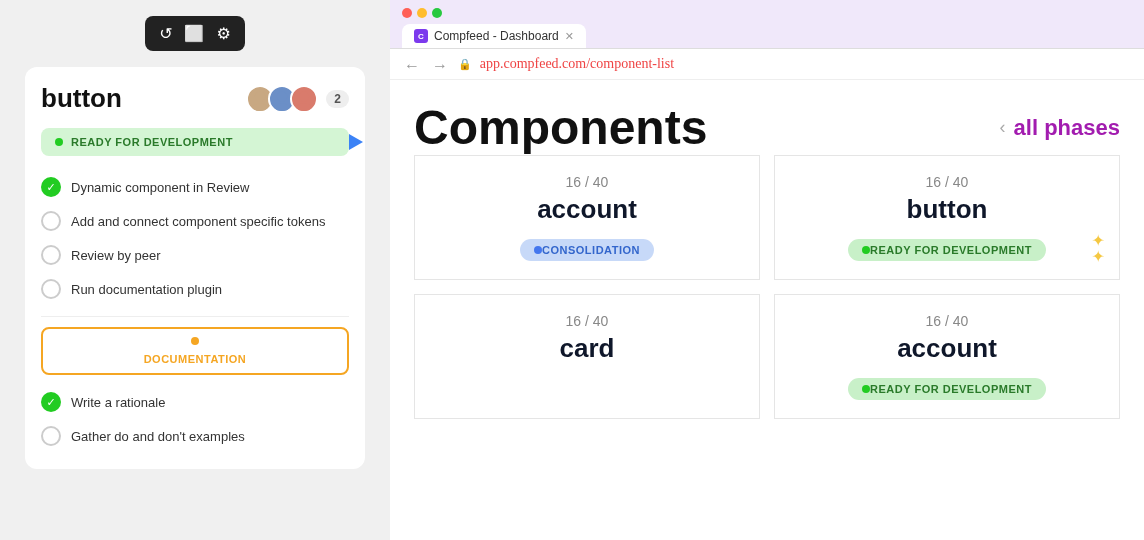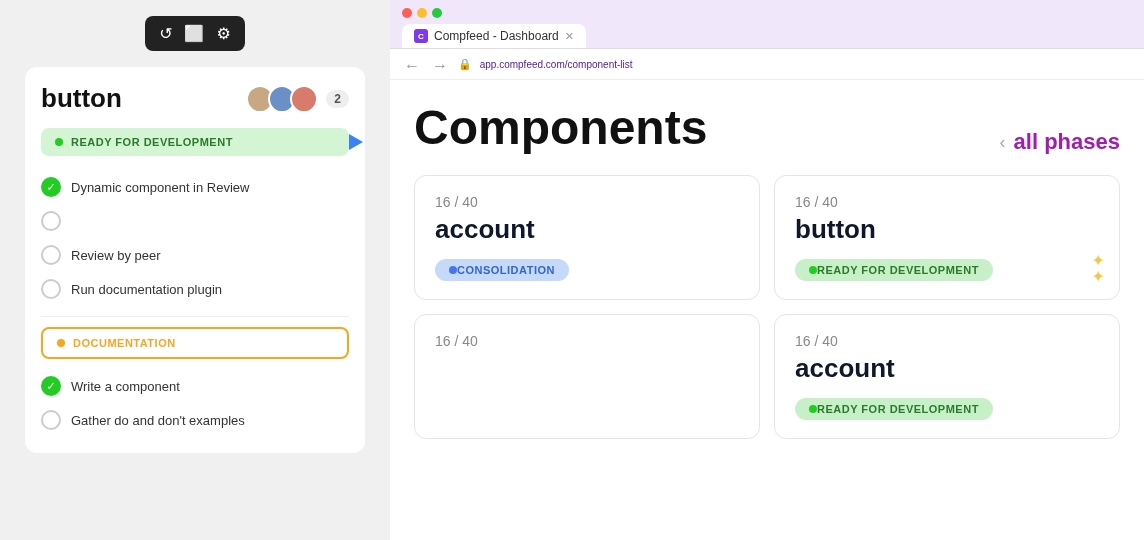--- a/index.html
+++ b/index.html
@@ -174,20 +174,21 @@
 
     .doc-status-bar {
       background: #fff;
       border: 2px solid #f5a623;
       border-radius: 8px;
       padding: 8px 14px;
       display: flex;
       align-items: center;
       gap: 8px;
       margin: 10px 0;
+      flex-direction: column;
     }
 
     .dot-orange {
       width: 8px;
       height: 8px;
       border-radius: 50%;
       background: #f5a623;
       flex-shrink: 0;
     }
 
@@ -288,34 +289,34 @@
       border: none;
       padding: 0 2px;
     }
 
     .lock-icon {
       color: #555;
       font-size: 11px;
     }
 
     .url-text {
-      font-size: 10px;
-      color: #4c1d95;
+      font-size: 14px;
+      color: #ef4444;
+      font-family: Liberation Serif, serif;
     }
 
     .browser-body {
       padding: 20px 24px 0 24px;
       background: #fff;
     }
 
     .page-header {
       display: flex;
-      align-items: flex-end;
+      align-items: center;
       justify-content: space-between;
-      margin-bottom: 20px;
     }
 
     .page-title-text {
       font-size: 48px;
       font-weight: 800;
       color: #111;
     }
 
     .phase-filter {
       display: flex;
@@ -337,23 +338,24 @@
 
     .components-grid {
       display: grid;
       grid-template-columns: 1fr 1fr;
       gap: 14px;
     }
 
     .component-card {
       background: #fff;
       border: 1px solid #e5e5e5;
-      border-radius: 12px;
+      border-radius: 0;
       padding: 18px 20px;
       position: relative;
+      text-align: center;
     }
 
     .component-count {
       font-size: 14px;
       color: #888;
       font-weight: 500;
       margin-bottom: 4px;
     }
 
     .component-name {
@@ -446,41 +448,42 @@
 
     </div>
 
     <div>
       <div class="checklist-item">
         <div class="check-circle-done">✓</div>
         <span>Dynamic component in Review</span>
       </div>
       <div class="checklist-item">
         <div class="check-circle-empty"></div>
+        <span>Add and connect component specific tokens</span>
       </div>
       <div class="checklist-item">
         <div class="check-circle-empty"></div>
         <span>Review by peer</span>
       </div>
       <div class="checklist-item">
         <div class="check-circle-empty"></div>
         <span>Run documentation plugin</span>
       </div>
     </div>
 
     <hr class="section-divider">
 
     <div class="doc-status-bar">
       <div class="dot-orange"></div>
       <span class="doc-label">DOCUMENTATION</span>
     </div>
 
     <div class="checklist-item">
       <div class="check-circle-done">✓</div>
-      <span>Write a component</span>
+      <span>Write a rationale</span>
     </div>
     <div class="checklist-item">
       <div class="check-circle-empty"></div>
       <span>Gather do and don't examples</span>
     </div>
   </div>
 </div>
 
 <div class="right-panel">
   <div class="browser-chrome">
@@ -531,20 +534,21 @@
           <div class="component-name">button</div>
           <span class="phase-tag tag-ready">
             <span class="dot-green-sm"></span>
             <span>READY FOR DEVELOPMENT</span>
           </span>
           <div class="sparkles">✦<br>✦</div>
         </div>
 
         <div class="component-card">
           <div class="component-count">16 / 40</div>
+          <div class="component-name">card</div>
         </div>
 
         <div class="component-card">
           <div class="component-count">16 / 40</div>
           <div class="component-name">account</div>
           <span class="phase-tag tag-ready">
             <span class="dot-green-sm"></span>
             <span>READY FOR DEVELOPMENT</span>
           </span>
         </div>

